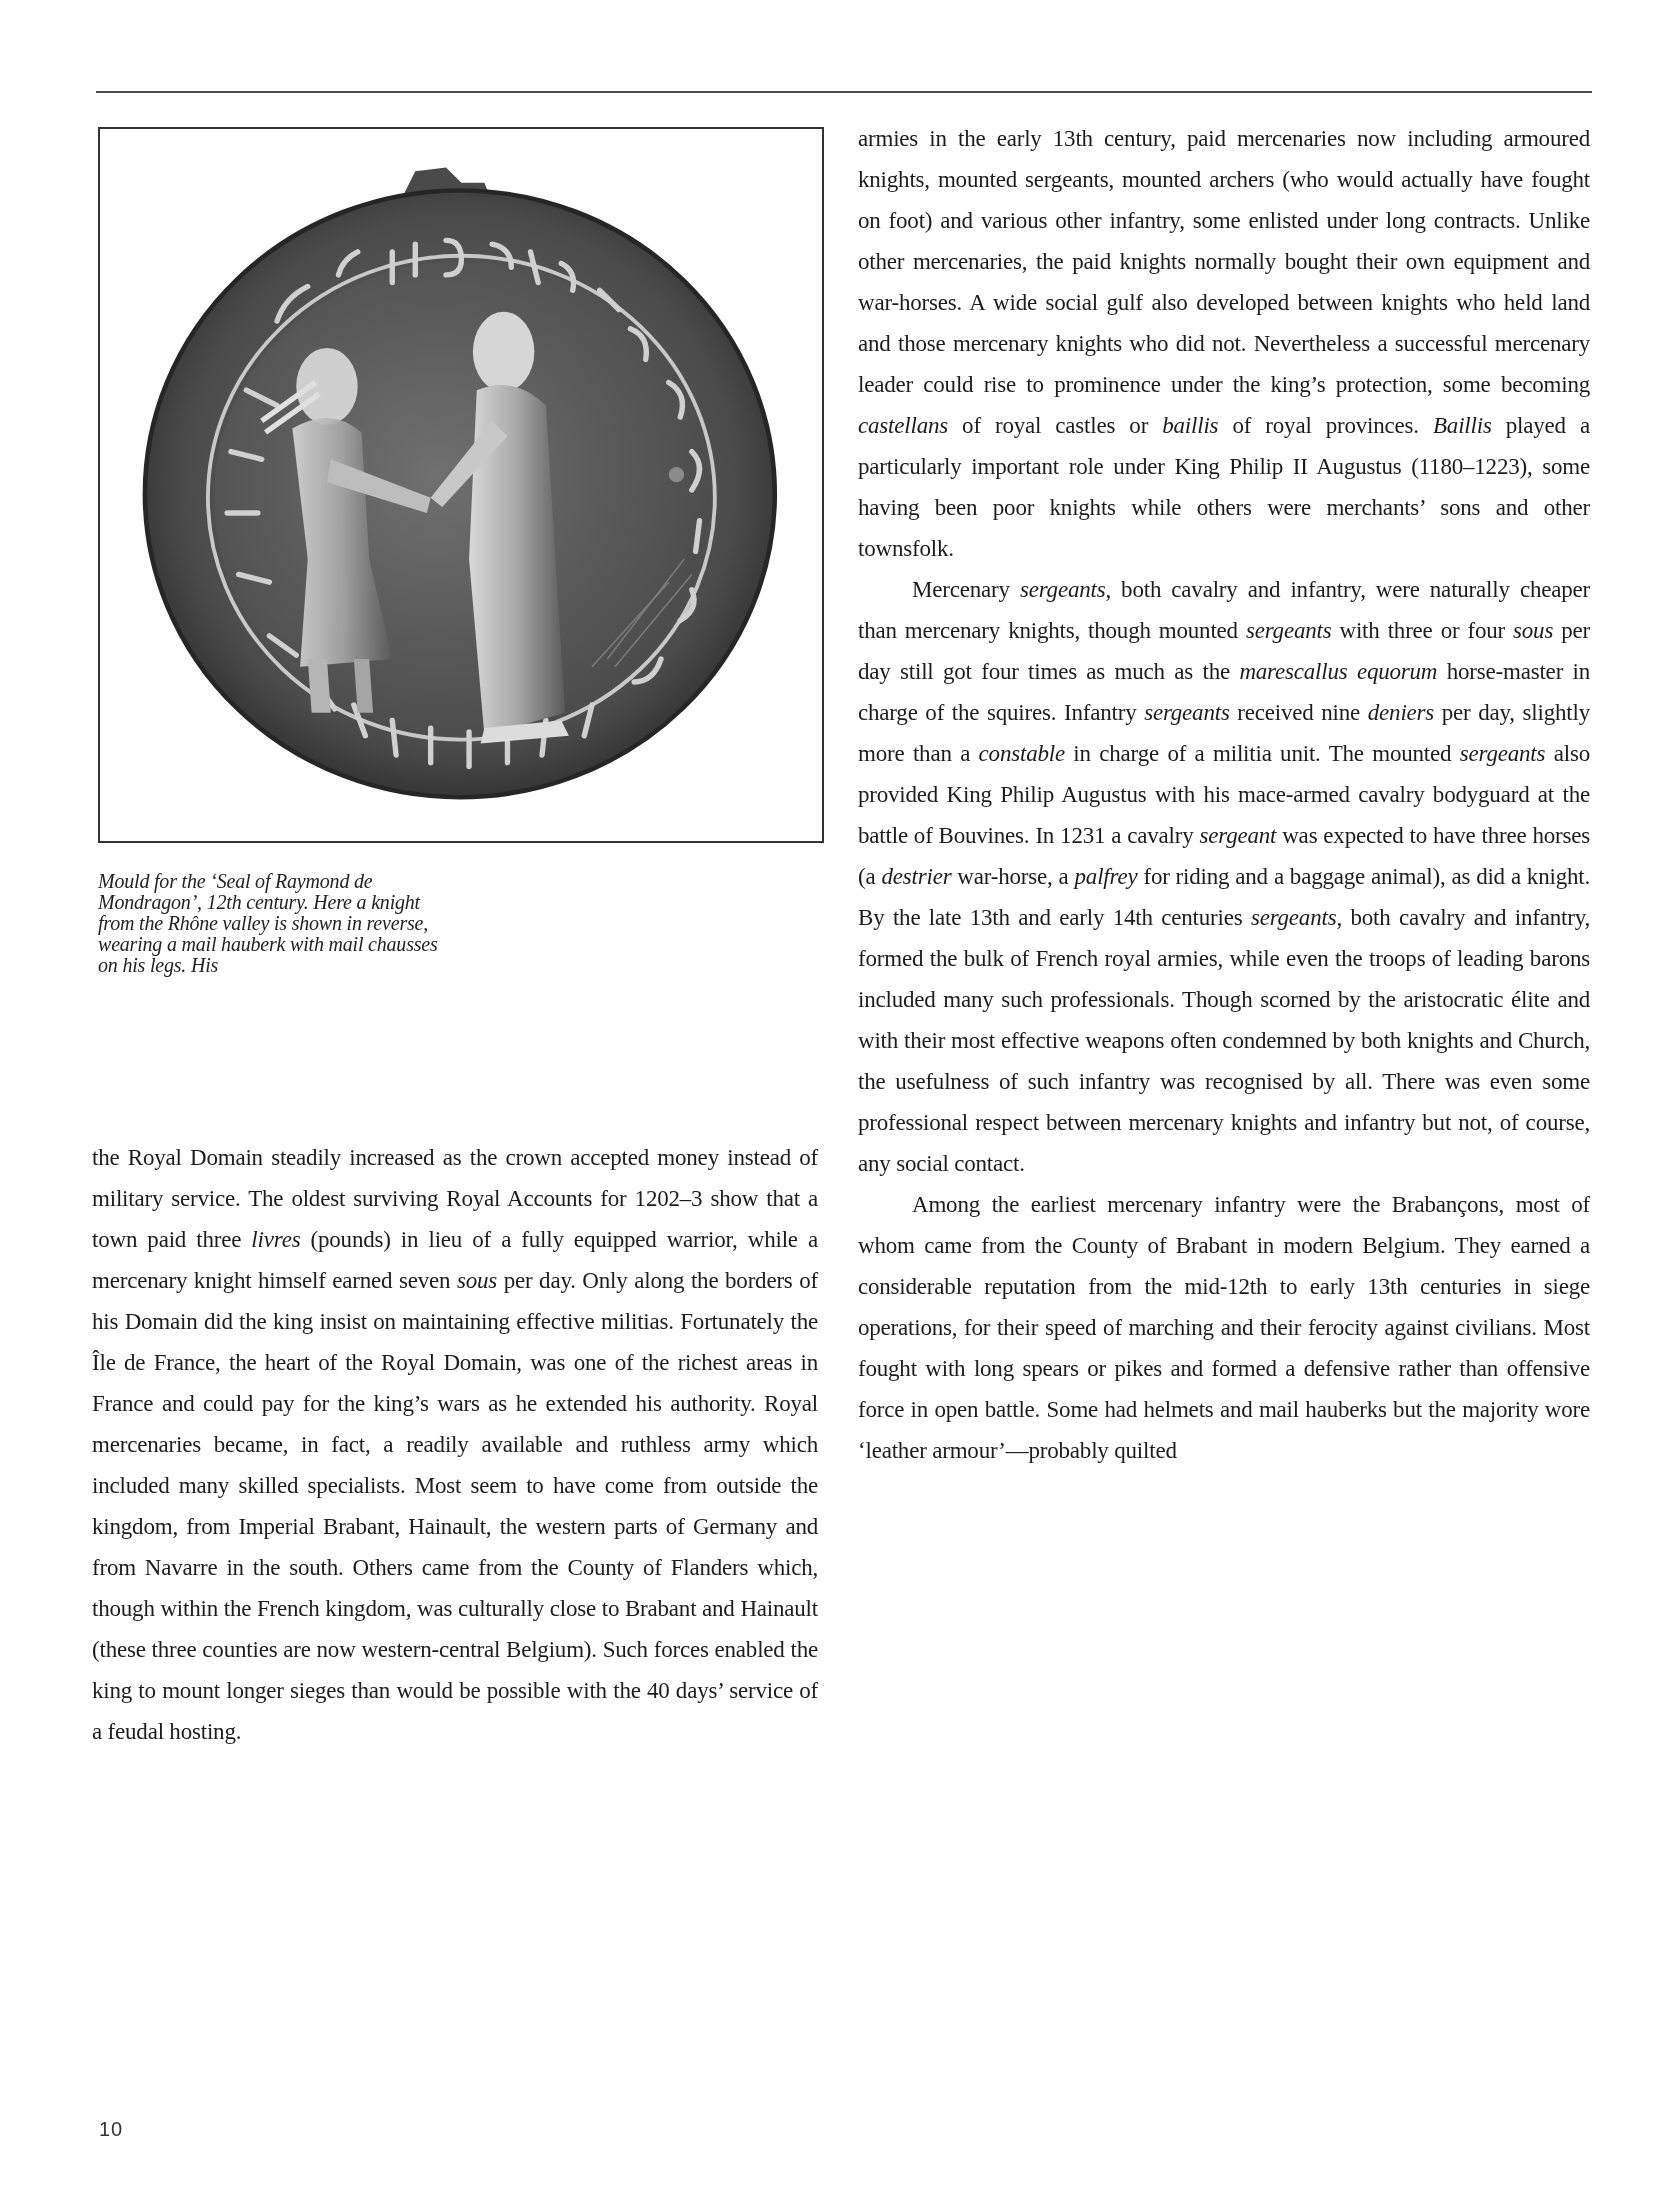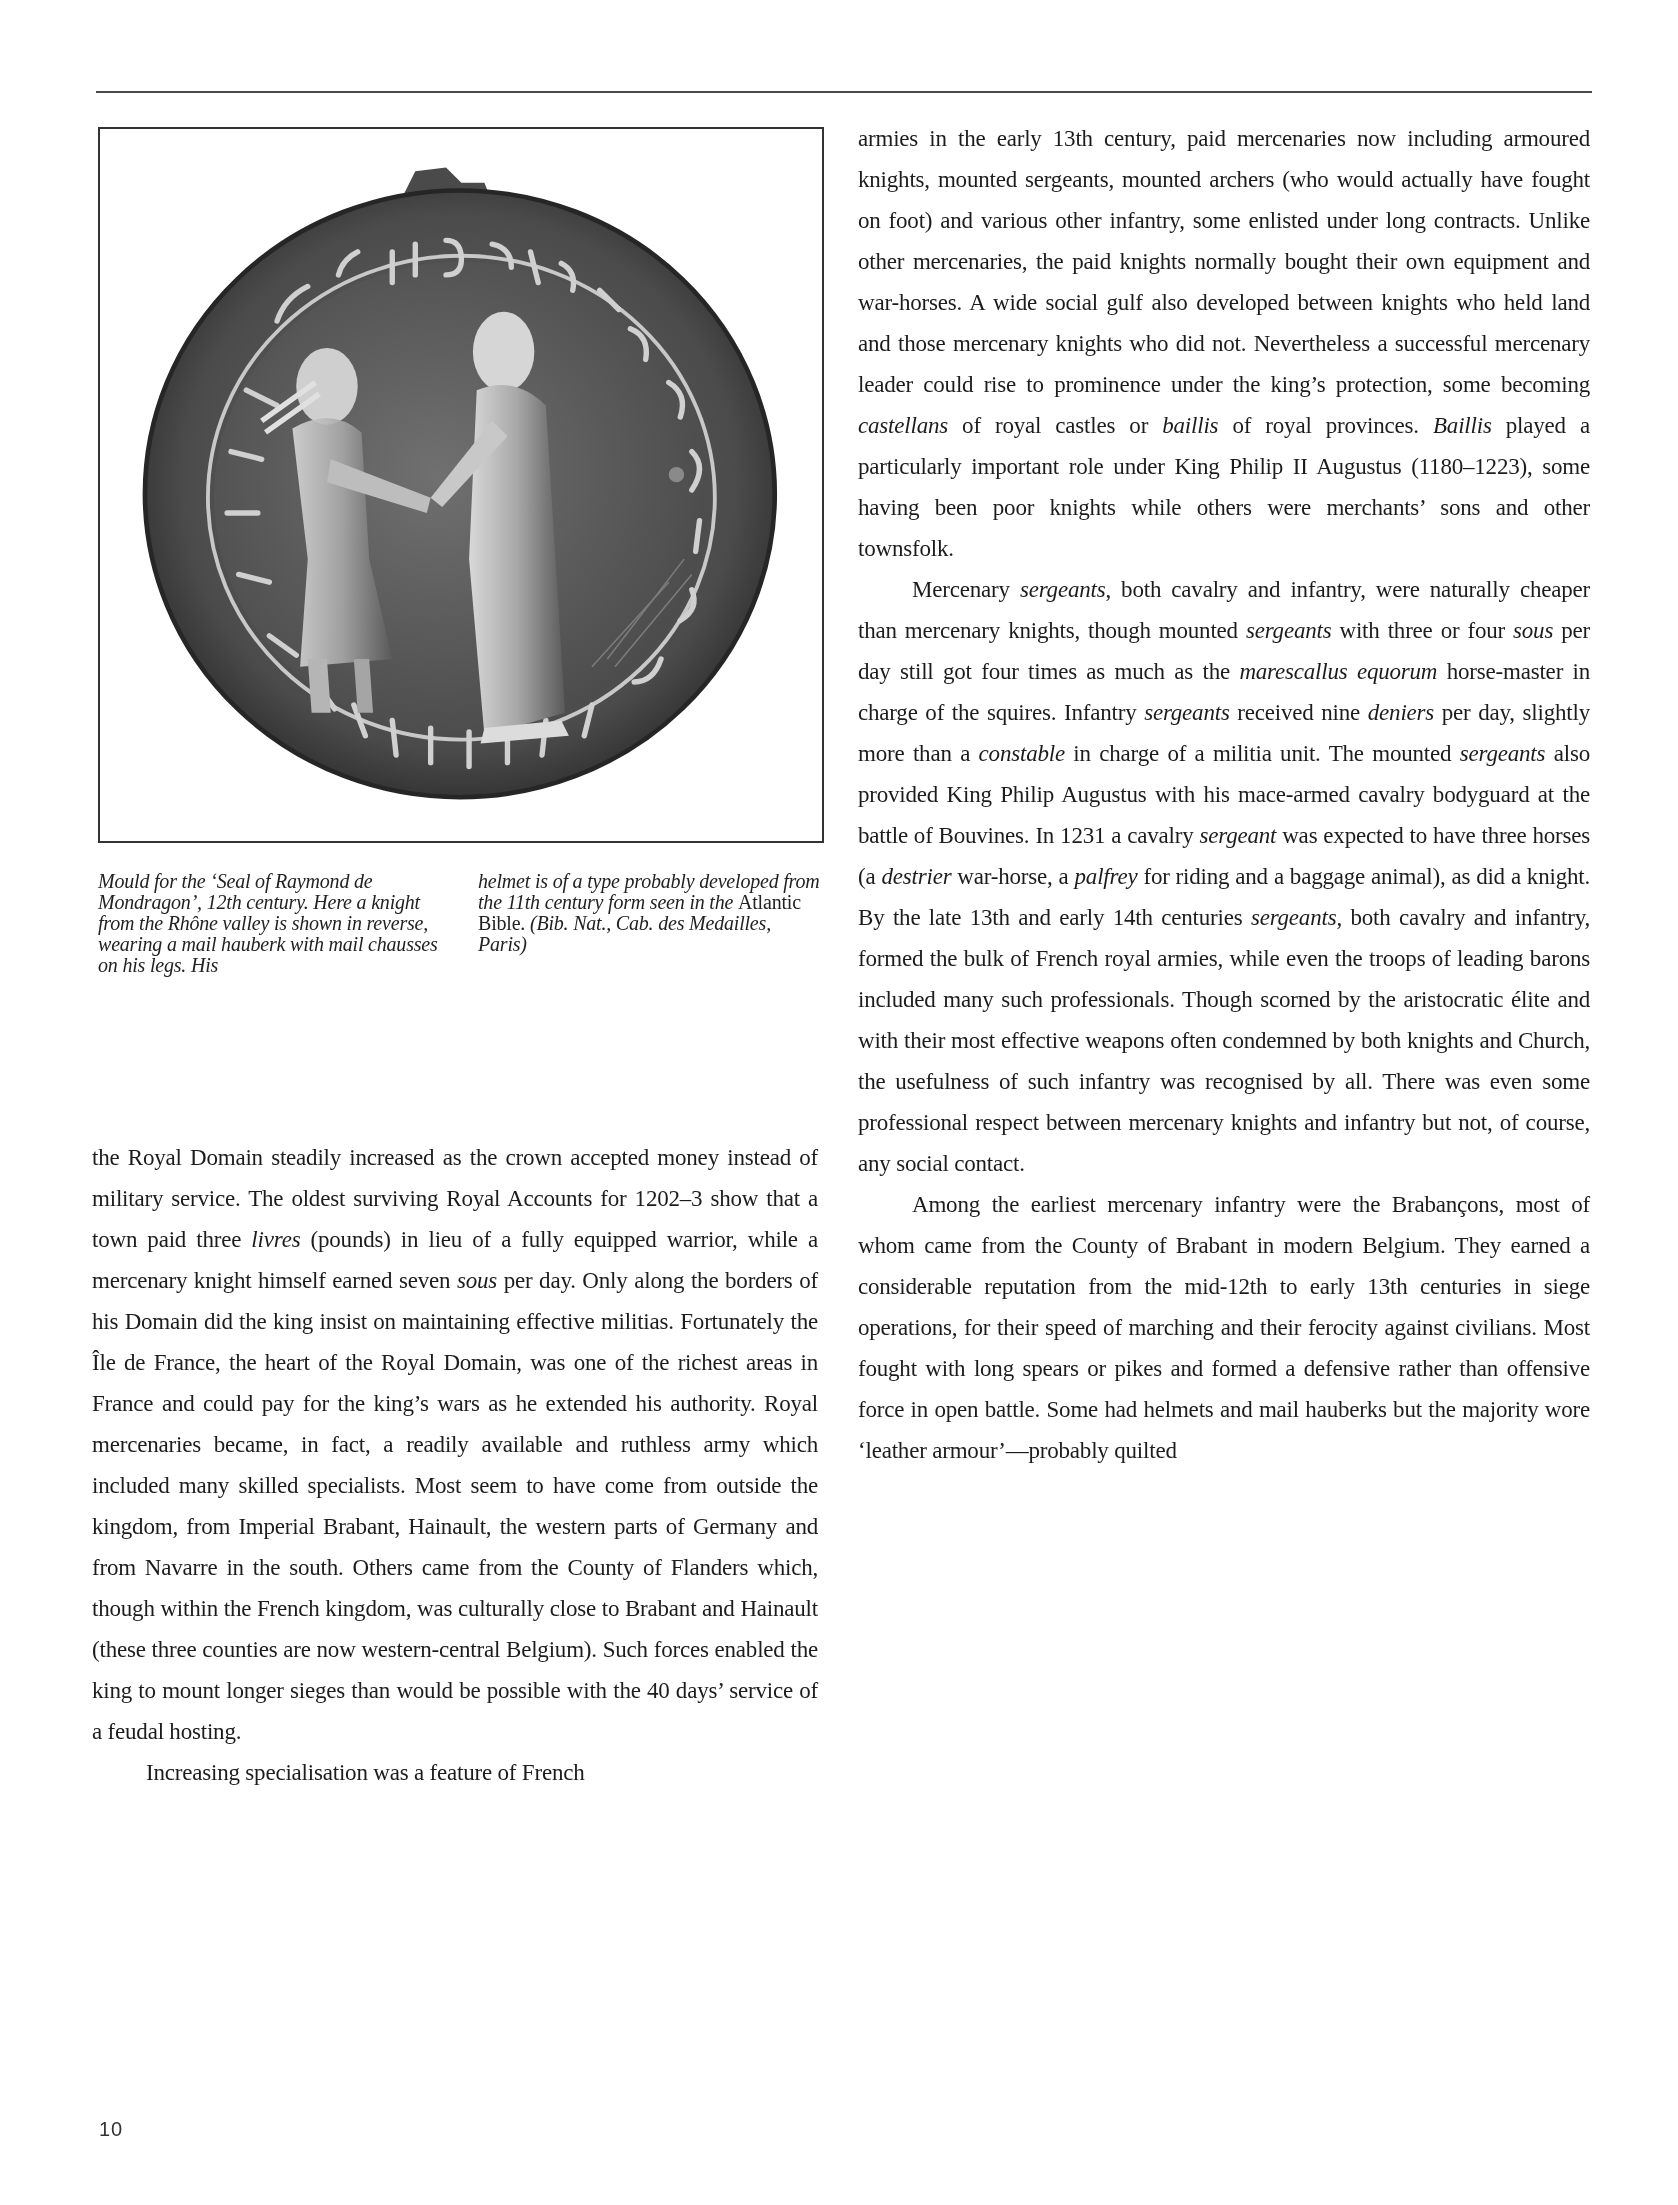--- a/index.html
+++ b/index.html
@@ -107,26 +107,24 @@
     <g stroke="#9a9a9a" stroke-width="2" opacity="0.6">
       <line x1="660" y1="690" x2="760" y2="560"></line>
       <line x1="670" y1="700" x2="770" y2="580"></line>
       <line x1="640" y1="700" x2="740" y2="590"></line>
     </g>
   </svg>
 </div>
 
 <div class="caption">
   <div class="cc" id="cap1"><span>Mould for the ‘Seal of Raymond de Mondragon’, 12th century. Here a knight from the Rhône valley is shown in reverse, wearing a mail hauberk with mail chausses on his legs. His</span></div>
-  <div class="cc" id="cap2"><span>helmet is of a type probably developed from the 11th century form seen in the </span><span class="up">Atlantic Bible. </span><span>(Bib. Nat., Cab. des Medailles, Paris)</span></div>
 </div>
 
 <div class="col left" id="leftcol">
     <p><span>the Royal Domain steadily increased as the crown accepted money instead of military service. The oldest surviving Royal Accounts for 1202–3 show that a town paid three </span><span style="font-style: italic;">livres</span><span> (pounds) in lieu of a fully equipped warrior, while a mercenary knight himself earned seven </span><span style="font-style: italic;">sous</span><span> per day. Only along the borders of his Domain did the king insist on maintaining effective militias. Fortunately the Île de France, the heart of the Royal Domain, was one of the richest areas in France and could pay for the king’s wars as he extended his authority. Royal mercenaries became, in fact, a readily available and ruthless army which included many skilled specialists. Most seem to have come from outside the kingdom, from Imperial Brabant, Hainault, the western parts of Germany and from Navarre in the south. Others came from the County of Flanders which, though within the French kingdom, was culturally close to Brabant and Haina­ult (these three counties are now western-central Belgium). Such forces enabled the king to mount longer sieges than would be possible with the 40 days’ service of a feudal hosting.</span></p>
-    <p class="indent"><span>Increasing specialisation was a feature of French</span></p>
   </div>
 <div class="col right" id="rightcol">
     <p><span>armies in the early 13th century, paid mercenaries now including armoured knights, mounted ser­geants, mounted archers (who would actually have fought on foot) and various other infantry, some enlisted under long contracts. Unlike other mercen­aries, the paid knights normally bought their own equipment and war-horses. A wide social gulf also developed between knights who held land and those mercenary knights who did not. Nevertheless a successful mercenary leader could rise to prominence under the king’s protection, some becoming </span><span style="font-style: italic;">castel­lans</span><span> of royal castles or </span><span style="font-style: italic;">baillis</span><span> of royal provinces. </span><span style="font-style: italic;">Baillis</span><span> played a particularly important role under King Philip II Augustus (1180–1223), some having been poor knights while others were merchants’ sons and other townsfolk.</span></p>
     <p class="indent"><span>Mercenary </span><span style="font-style: italic;">sergeants</span><span>, both cavalry and infantry, were naturally cheaper than mercenary knights, though mounted </span><span style="font-style: italic;">sergeants</span><span> with three or four </span><span style="font-style: italic;">sous</span><span> per day still got four times as much as the </span><span style="font-style: italic;">marescallus equorum</span><span> horse-master in charge of the squires. Infantry </span><span style="font-style: italic;">sergeants</span><span> received nine </span><span style="font-style: italic;">deniers</span><span> per day, slightly more than a </span><span style="font-style: italic;">constable</span><span> in charge of a militia unit. The mounted </span><span style="font-style: italic;">sergeants</span><span> also provided King Philip Augustus with his mace-armed cavalry bodyguard at the battle of Bouvines. In 1231 a cavalry </span><span style="font-style: italic;">sergeant</span><span> was expected to have three horses (a </span><span style="font-style: italic;">destrier</span><span> war-horse, a </span><span style="font-style: italic;">palfrey</span><span> for riding and a baggage animal), as did a knight. By the late 13th and early 14th centuries </span><span style="font-style: italic;">sergeants</span><span>, both cavalry and infantry, formed the bulk of French royal armies, while even the troops of leading barons included many such professionals. Though scorned by the aristocratic élite and with their most effective weapons often condemned by both knights and Church, the usefulness of such infantry was recognised by all. There was even some professional respect between mercenary knights and infantry but not, of course, any social contact.</span></p>
     <p class="indent"><span>Among the earliest mercenary infantry were the Brabançons, most of whom came from the County of Brabant in modern Belgium. They earned a consider­able reputation from the mid-12th to early 13th centuries in siege operations, for their speed of marching and their ferocity against civilians. Most fought with long spears or pikes and formed a defensive rather than offensive force in open battle. Some had helmets and mail hauberks but the majority wore ‘leather armour’—probably quilted</span></p>
   </div>
 
 <div class="pageno">10</div>
 
 

